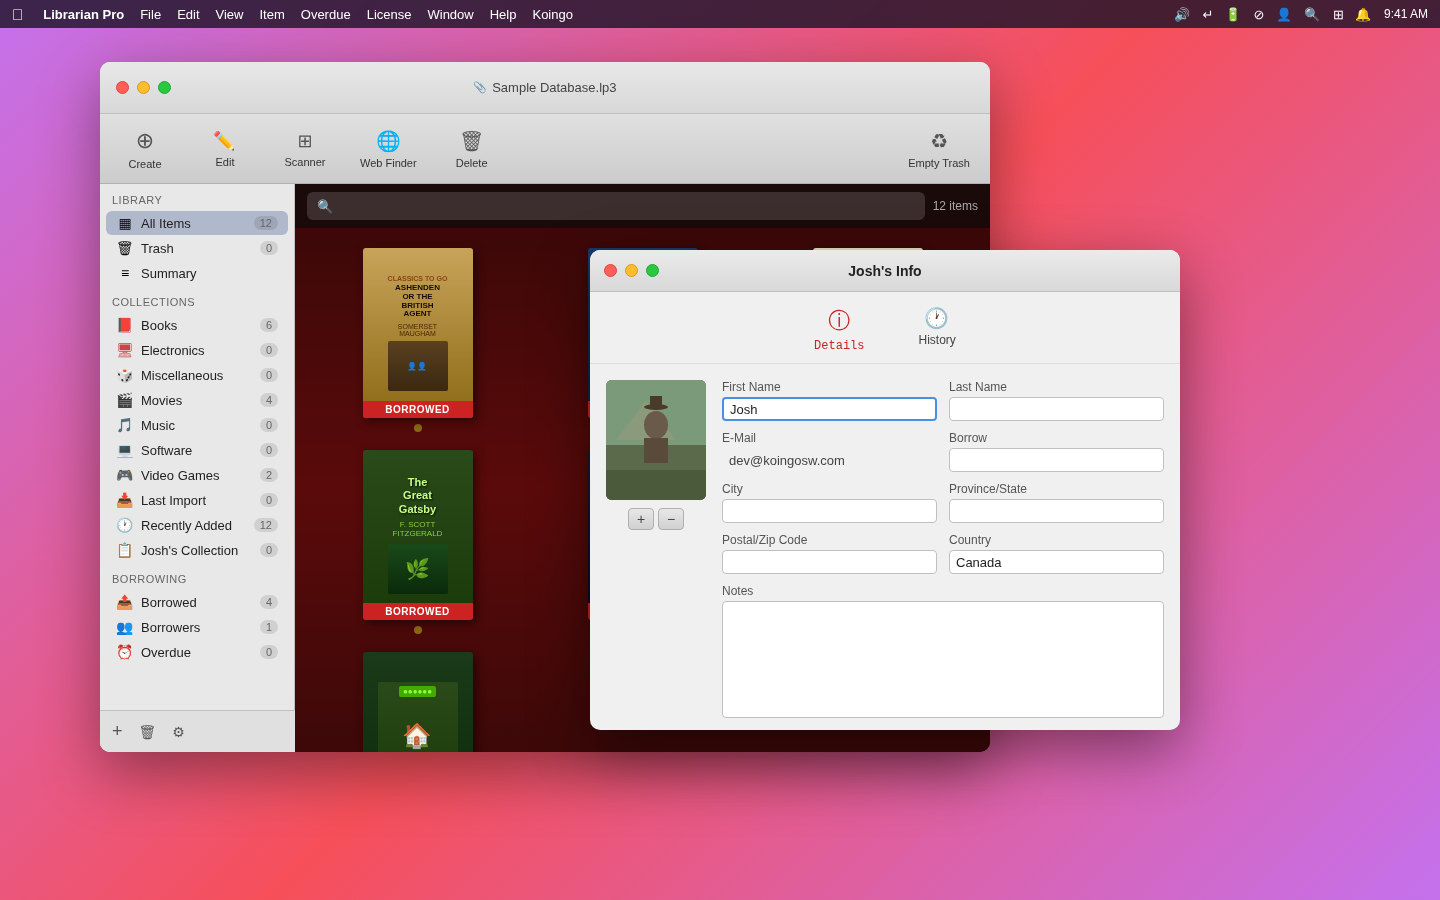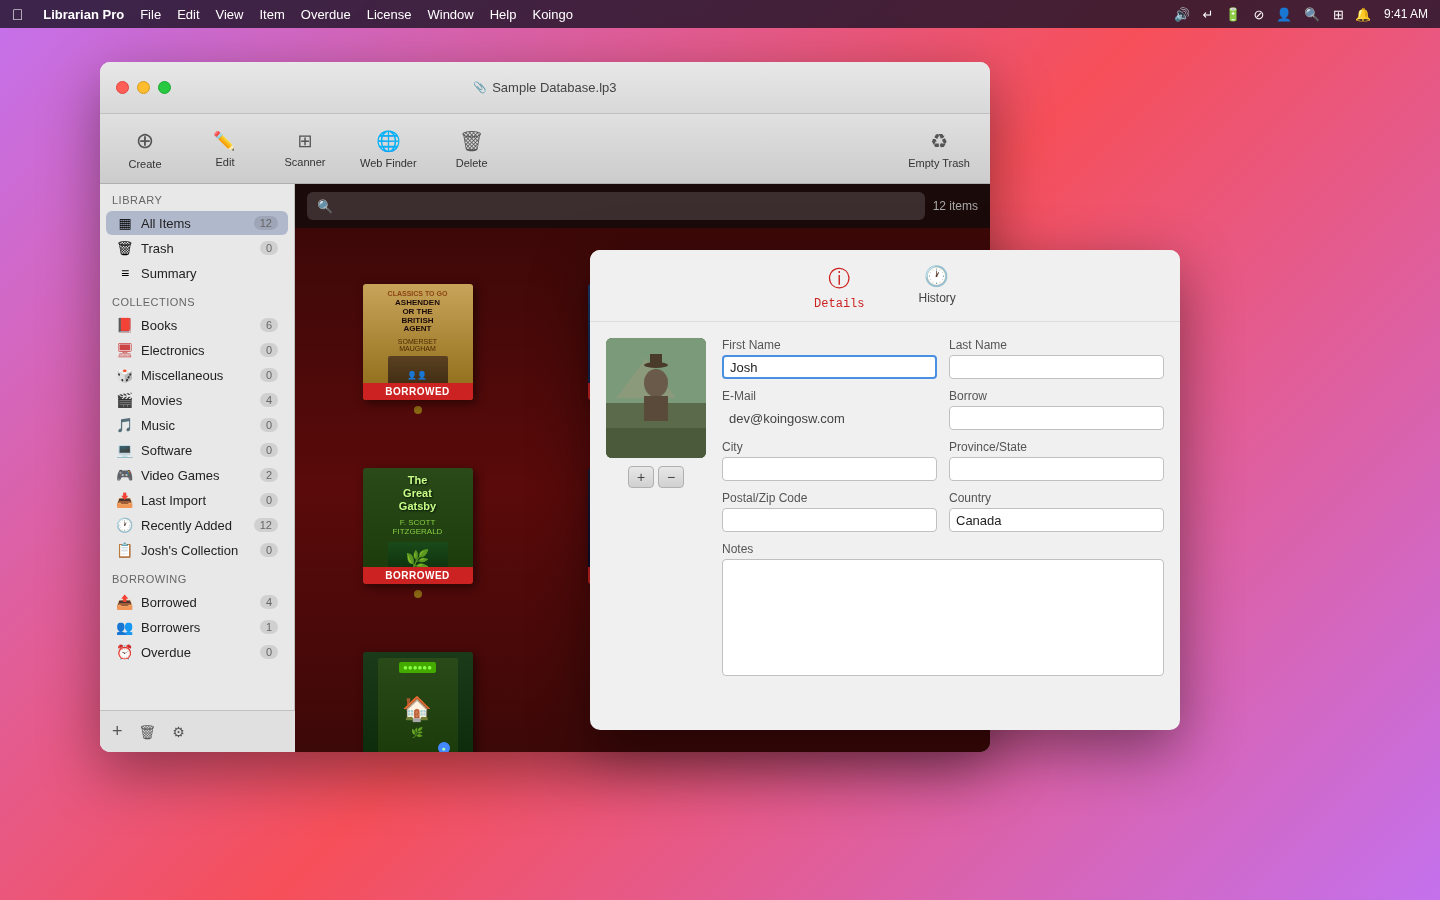--- a/index.html
+++ b/index.html
@@ -245,26 +245,25 @@
 
     .shelf-slot {
       display: flex;
       flex-direction: column;
       align-items: center;
       padding: 10px 8px 8px;
       position: relative;
     }
     .book-cover {
       width: 110px;
-      height: 116px;
+      height: 170px;
       border-radius: 3px;
       overflow: hidden;
       position: relative;
       box-shadow: 3px 3px 10px rgba(0,0,0,0.5);
-      margin-top: 36px;
     }
     .book-cover-inner {
       width: 100%;
       height: 100%;
       display: flex;
       flex-direction: column;
       align-items: center;
       justify-content: center;
       font-size: 10px;
       text-align: center;
@@ -735,20 +734,28 @@
             </div>
           </div>
           <div class="shelf-peg"></div>
         </div>
       </div>
     </div>
   </div>
 </div>
 
 <div class="info-dialog">
+  <div class="dialog-titlebar">
+    <div class="dialog-wc">
+      <button class="dialog-close"></button>
+      <button class="dialog-min"></button>
+      <button class="dialog-max"></button>
+    </div>
+    <div class="dialog-title">Josh's Info</div>
+  </div>
 
   <div class="dialog-tabs">
     <div class="dialog-tab active">
       <span class="tab-icon" style="color:#cc2222;font-size:22px;font-weight:300;">ⓘ</span>
       <span class="tab-label">Details</span>
     </div>
     <div class="dialog-tab">
       <span class="tab-icon" style="font-size:20px;">🕐</span>
       <span class="tab-label">History</span>
     </div>

